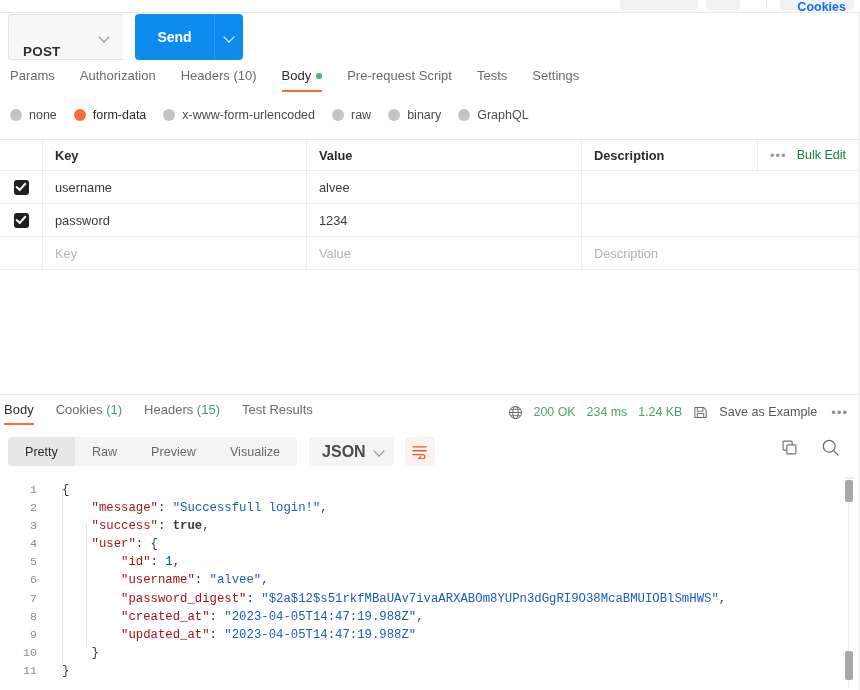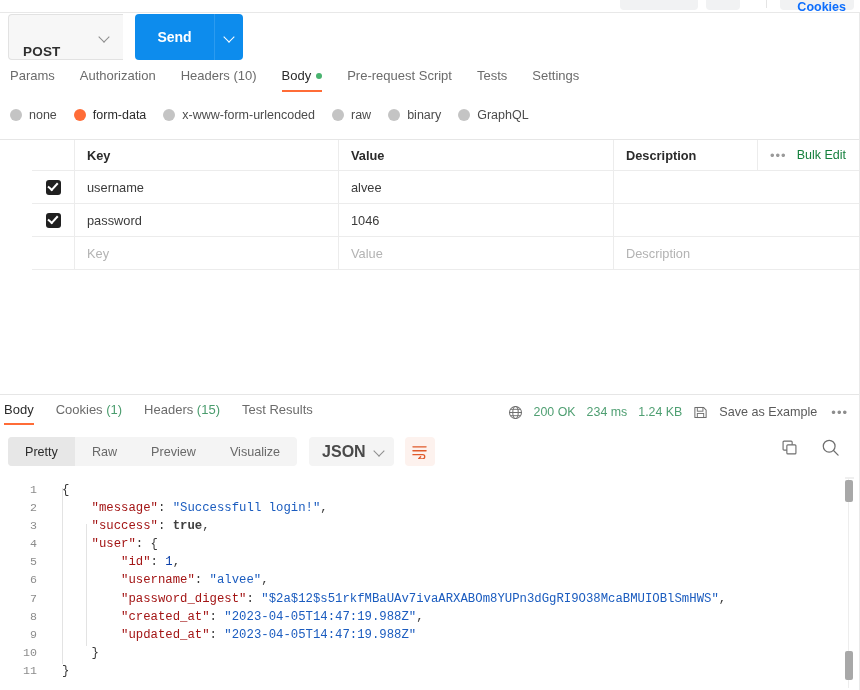--- a/index.html
+++ b/index.html
@@ -139,21 +139,21 @@
   .radio-label { font-size: 12.5px; color: #4c4c4c; }
   .radio-item.sel .radio-label { color: #2b2b2b; }
 
   .hr-under-radio {
     position: absolute; top: 139px; left: 0; width: 860px;
     border-top: 1px solid #e6e6e6;
   }
 
   
   .kv-table {
-    position: absolute; top: 140px; left: 0; width: 860px; padding-left: 32px;
+    position: absolute; top: 140px; left: 0; width: 860px;
   }
   .kv-row { display: flex; border-bottom: 1px solid #ececec; height: 33px; }
   .kv-row.header { height: 31px; background: #fff; }
   .kv-check {
     width: 43px; display: flex; align-items: center; justify-content: center;
     border-right: 1px solid #ececec; flex: none;
   }
   .kv-key {
     width: 264px; display: flex; align-items: center;
     padding-left: 12px; border-right: 1px solid #ececec; flex: none;
@@ -409,21 +409,21 @@
           </div>
         </div>
         <div class="kv-row">
           <div class="kv-check">
             <div class="checkbox"></div>
           </div>
           <div class="kv-key">
             <span class="cell-text">password</span>
           </div>
           <div class="kv-val">
-            <span class="cell-text">1046</span>
+            <span class="cell-text">1234</span>
           </div>
           <div class="kv-desc">
             <span class="cell-text"></span>
           </div>
         </div>
         <div class="kv-row">
           <div class="kv-check"></div>
           <div class="kv-key">
             <span class="cell-text ph">Key</span>
           </div>

